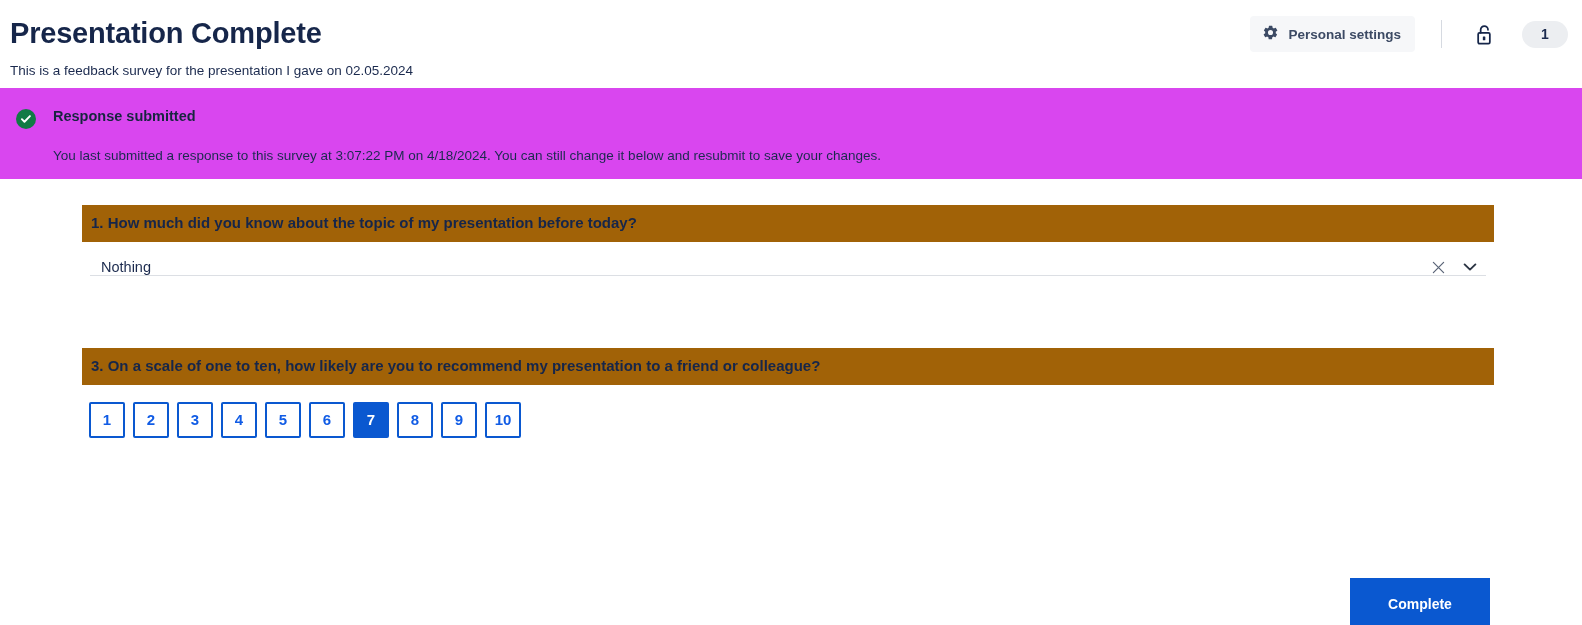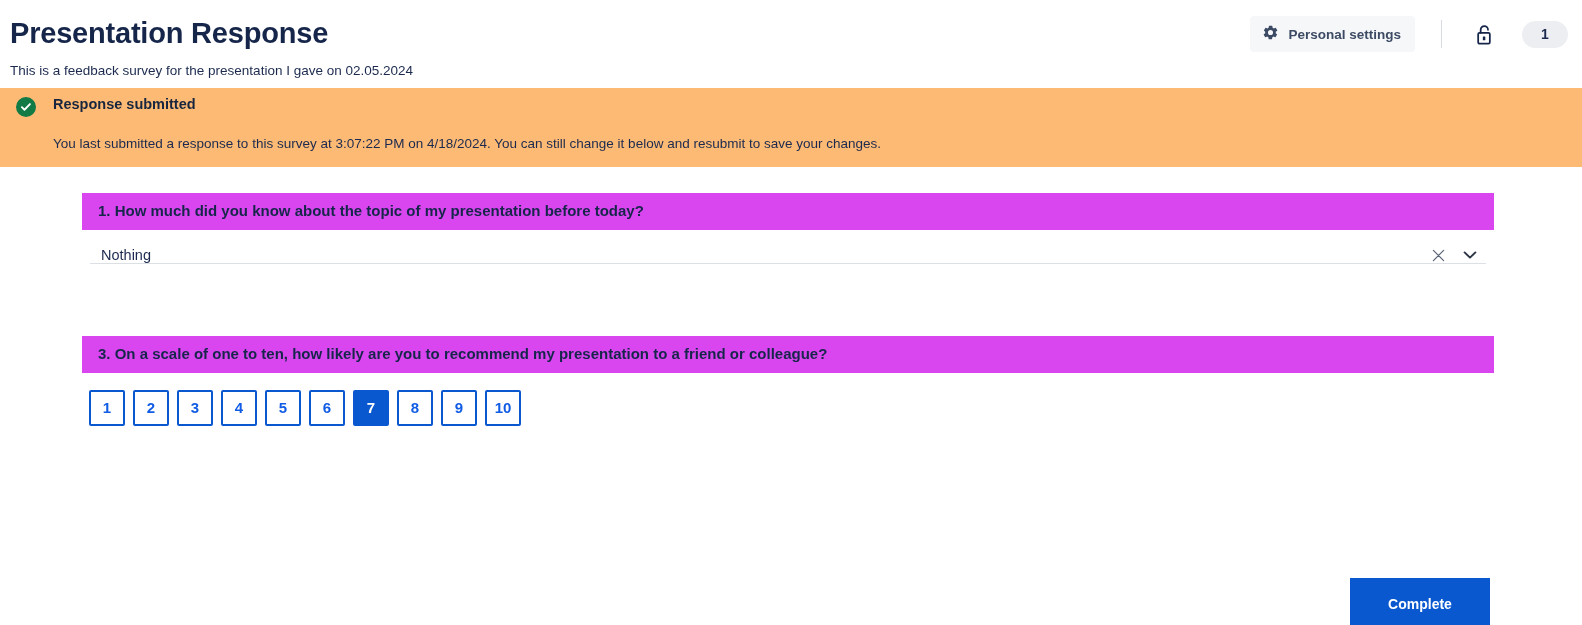--- a/index.html
+++ b/index.html
@@ -76,22 +76,22 @@
     display: flex;
     align-items: center;
     justify-content: center;
     font-size: 14px;
     font-weight: bold;
     cursor: pointer;
   }
 
   
   .banner {
-    background: #fdba74;
-    padding: 8px 0 16px 0;
+    background: #d946ef;
+    padding: 20px 0 16px 0;
     width: 100%;
   }
   .banner-row {
     display: flex;
     align-items: flex-start;
     padding-left: 16px;
   }
   .check-circle {
     width: 20px; height: 20px;
     border-radius: 50%;
@@ -115,25 +115,25 @@
     color: #1b2a4e;
     margin-top: 23px;
   }
 
   
   .survey {
     padding: 26px 88px 0 82px;
   }
   .q-block { margin-bottom: 0; }
   .q-header {
-    background: #d946ef;
+    background: #a16207;
     color: #16264a;
     font-size: 15px;
     font-weight: bold;
-    padding: 9px 0 9px 16px;
+    padding: 9px 0 9px 9px;
     line-height: 1.25;
   }
 
   
   .select-wrap {
     display: flex;
     align-items: center;
     border-bottom: 1px solid #dcdfe4;
     margin: 8px 8px 0 8px;
     padding: 9px 0 0 0;
@@ -226,21 +226,21 @@
     height: 51px;
     min-width: 140px;
     cursor: pointer;
     font-family: "Liberation Sans", sans-serif;
   }
 </style>
 </head>
 <body>
 
 <div class="header">
-  <div class="page-title">Presentation Response</div>
+  <div class="page-title">Presentation Complete</div>
   <div class="page-subtitle">This is a feedback survey for the presentation I gave on 02.05.2024</div>
 
   <div class="header-actions">
     <button class="settings-btn">
       <span>
         <svg width="17" height="17" viewBox="0 0 24 24" fill="#3c4a64" aria-hidden="true">
           <path d="M19.4 13a7.6 7.6 0 0 0 .06-1 7.6 7.6 0 0 0-.07-1l2.01-1.58a.5.5 0 0 0 .12-.62l-1.9-3.3a.5.5 0 0 0-.6-.22l-2.37.96a7.2 7.2 0 0 0-1.72-1l-.36-2.52a.5.5 0 0 0-.5-.42h-3.8a.5.5 0 0 0-.5.42l-.36 2.52c-.62.26-1.2.6-1.72 1l-2.37-.96a.5.5 0 0 0-.6.22l-1.9 3.3a.5.5 0 0 0 .12.62L4.54 11a7.6 7.6 0 0 0 0 2l-2 1.58a.5.5 0 0 0-.13.62l1.9 3.3c.13.22.39.3.61.22l2.37-.96c.52.4 1.1.74 1.72 1l.36 2.52c.04.24.25.42.5.42h3.8c.25 0 .46-.18.5-.42l.36-2.52c.62-.26 1.2-.6 1.72-1l2.37.96c.22.08.48 0 .6-.22l1.9-3.3a.5.5 0 0 0-.12-.62L19.4 13zM12 15.6A3.6 3.6 0 1 1 12 8.4a3.6 3.6 0 0 1 0 7.2z"></path>
         </svg>
       </span>
       <span>Personal settings</span>

